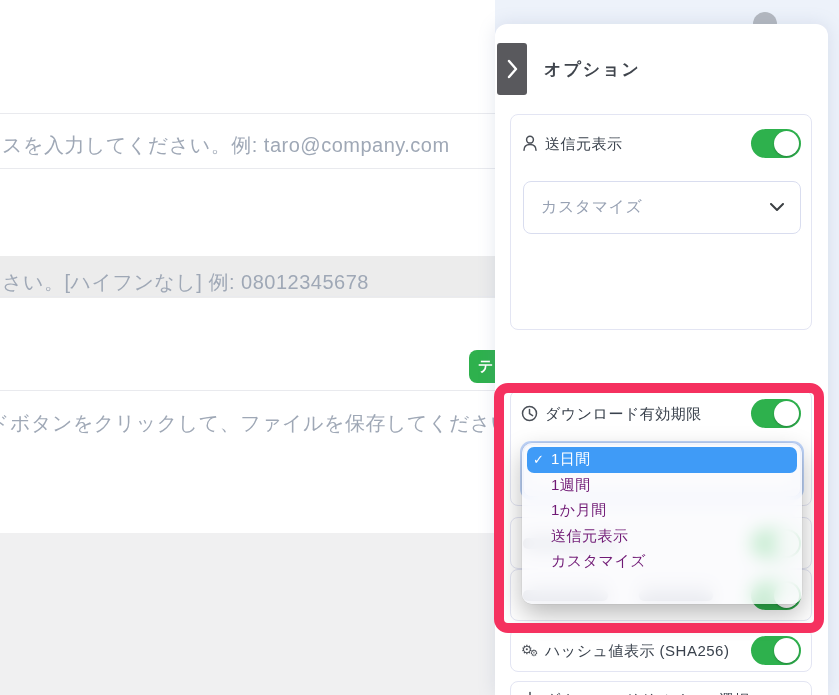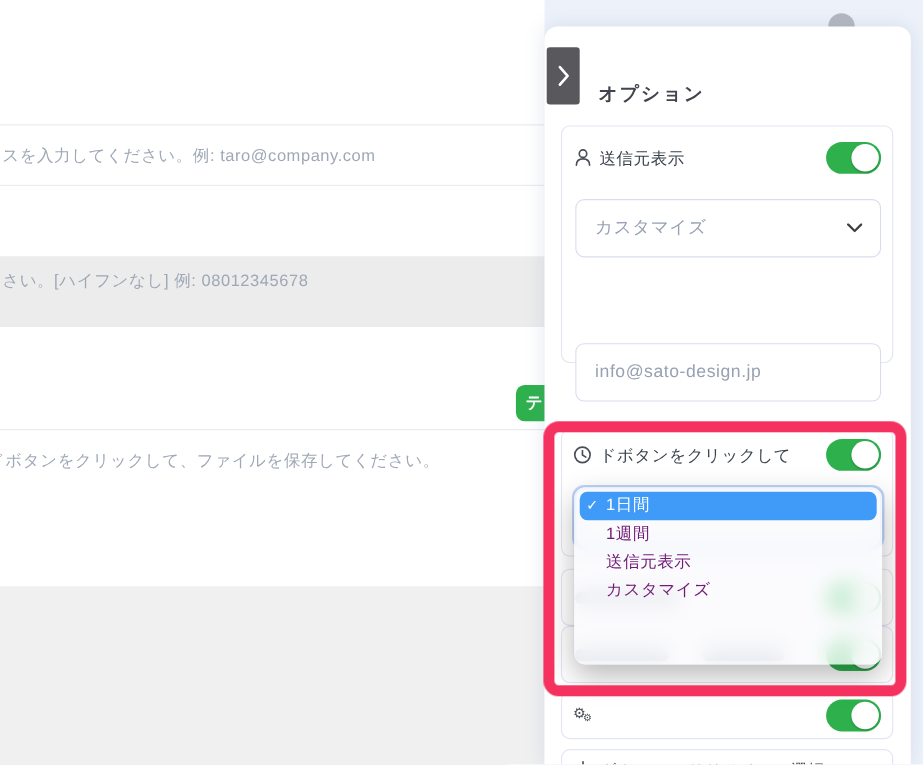--- a/index.html
+++ b/index.html
@@ -3,31 +3,31 @@
 <meta charset="utf-8">
 <style>
   * { margin:0; padding:0; box-sizing:border-box; }
   html,body { width:839px; height:695px; overflow:hidden; }
   body { font-family:"Liberation Sans","DejaVu Sans",sans-serif; background:#edf2fa; position:relative; }
   #root { position:absolute; inset:0; width:839px; height:695px; }
 
   
   .left-page { position:absolute; left:0; top:0; width:495px; height:695px; background:#ffffff; z-index:1; }
   .divider { position:absolute; left:0; width:510px; height:1px; background:#e9eaee; }
-  .hint-text { position:absolute; left:2px; font-size:15px; color:#9fa8b6; white-space:nowrap; letter-spacing:.5px; }
-  .gray-bar { position:absolute; left:0; top:233px; width:510px; height:64px; background:#ececec;text-align:center; }
+  .hint-text { position:absolute; left:2px; font-size:20px; color:#9fa8b6; white-space:nowrap; letter-spacing:.5px; }
+  .gray-bar { position:absolute; left:0; top:256px; width:510px; height:42px; background:#ececec;text-align:center; }
   .gray-bar .hint-text { top:13px; }
   .test-button { position:absolute; left:469px; top:350px; width:60px; height:33px; background:#2eb14d; border-radius:8px; color:#fff; font-weight:bold; font-size:15px; z-index:2; border:none; text-align:left; padding-left:9px; }
   .upload-area { position:absolute; left:0; top:533px; width:495px; height:162px; background:#f0f0f1; }
 
   
   .peek-circle { position:absolute; left:753px; top:12px; width:24px; height:24px; border-radius:50%; background:#b4b8bf; z-index:2; }
   .panel { position:absolute; left:495px; top:24px; width:333px; height:671px; background:#ffffff; border-radius:12px 12px 0 0; box-shadow:0 0 18px rgba(110,130,170,.18); z-index:3; overflow:hidden; }
   .panel-tab { position:absolute; left:2px; top:19px; width:30px; height:52px; background:#59595d; border-radius:3px; display:flex; align-items:center; justify-content:center; }
-  .panel-title { position:absolute; left:49px; top:34px; font-size:17px; font-weight:bold; color:#40454d; letter-spacing:2px;margin-top:16px; }
+  .panel-title { position:absolute; left:49px; top:34px; font-size:17px; font-weight:bold; color:#40454d; letter-spacing:2px; }
 
   .card { position:absolute; left:15px; width:302px; border:1px solid #e3e5f3; border-radius:8px; background:#fff; }
   .row-icon { position:absolute; left:10px; color:#4a4f57; }
   .row-label { position:absolute; left:34px; font-size:15px; color:#3a424d; letter-spacing:.5px; white-space:nowrap; }
   .toggle { position:absolute; right:10px; width:50px; height:29px; border-radius:15px; background:#2eb14d; }
   .toggle .knob { position:absolute; right:2px; top:2px; width:25px; height:25px; border-radius:50%; background:#fff; box-shadow:0 1px 2px rgba(0,0,0,.25); }
 
   .field { position:absolute; left:12px; width:278px; height:53px; border:1px solid #d9ddef; border-radius:8px; background:#fff; display:flex; align-items:center; padding-left:17px; font-size:16px; color:#97a1b3; letter-spacing:.5px; }
   .field .chev { position:absolute; right:16px; top:21px; }
   .field.focused { border-color:#9db9f0; box-shadow:0 0 0 3px rgba(95,150,245,.40); }
@@ -91,31 +91,28 @@
       <div class="toggle" style="top:14px">
           <div class="knob"></div>
         </div>
 
       <div class="field" style="top:66px">
         <span>カスタマイズ</span>
         <svg class="chev" width="14" height="9" viewBox="0 0 14 9">
           <polyline points="1,1 7,7 13,1" fill="none" stroke="#3c4043" stroke-width="2" stroke-linecap="round" stroke-linejoin="round"></polyline>
         </svg>
       </div>
-      <div class="field" style="top:197px">
-        <span>info@sato-design.jp</span>
-      </div>
     </div>
 
     <div class="card" style="top:366px; height:116px;">
       <svg class="row-icon" style="top:14px" width="17" height="17" viewBox="0 0 17 17">
         <circle cx="8.5" cy="8.5" r="7" fill="none" stroke="#4a4f57" stroke-width="1.5"></circle>
         <path d="M8.5 4.5 L8.5 8.7 L11.6 10.6" fill="none" stroke="#4a4f57" stroke-width="1.5" stroke-linecap="round" stroke-linejoin="round"></path>
       </svg>
-      <div class="row-label" style="top:14px">ドボタンをクリックして</div>
+      <div class="row-label" style="top:14px">ダウンロード有効期限</div>
       <div class="toggle" style="top:8px">
           <div class="knob"></div>
         </div>
       <div class="field focused" style="top:53px"></div>
     </div>
 
     <div class="card" style="top:493px; height:52px;">
       <div class="blur-bar" style="left:12px; top:20px; width:95px;"></div>
       <div class="toggle" style="top:11px">
           <div class="knob"></div>
@@ -124,20 +121,21 @@
     <div class="card" style="top:545px; height:52px;">
       <div class="blur-bar" style="left:12px; top:20px; width:85px;"></div>
       <div class="blur-bar" style="left:128px; top:20px; width:74px;"></div>
       <div class="toggle" style="top:11px">
           <div class="knob"></div>
         </div>
     </div>
 
     <div class="card" style="top:604px; height:44px;">
       <span class="gears row-icon" style="top:11px">⚙<span class="g2">⚙</span></span>
+      <div class="row-label" style="top:13px">ハッシュ値表示 (SHA256)</div>
       <div class="toggle" style="top:7px">
           <div class="knob"></div>
         </div>
     </div>
 
     <div class="card" style="top:657px; height:50px;">
       <svg class="row-icon" style="top:9px" width="18" height="17" viewBox="0 0 18 17">
         <line x1="9" y1="1.5" x2="9" y2="9.5" stroke="#4a4f57" stroke-width="1.5" stroke-linecap="round"></line>
         <polyline points="4.5,5.5 9,10 13.5,5.5" fill="none" stroke="#4a4f57" stroke-width="1.5" stroke-linecap="round" stroke-linejoin="round"></polyline>
         <line x1="3" y1="13.5" x2="15" y2="13.5" stroke="#4a4f57" stroke-width="1.5" stroke-linecap="round"></line>
@@ -148,20 +146,23 @@
 
   <div class="menu">
     <div class="menu-item selected">
       <span class="check">✓</span>
       <span>1日間</span>
     </div>
     <div class="menu-item">
         <span>1週間</span>
       </div>
     <div class="menu-item">
+        <span>1か月間</span>
+      </div>
+    <div class="menu-item">
         <span>送信元表示</span>
       </div>
     <div class="menu-item">
         <span>カスタマイズ</span>
       </div>
   </div>
 
   <div class="pink-box"></div>
 
 </div>

